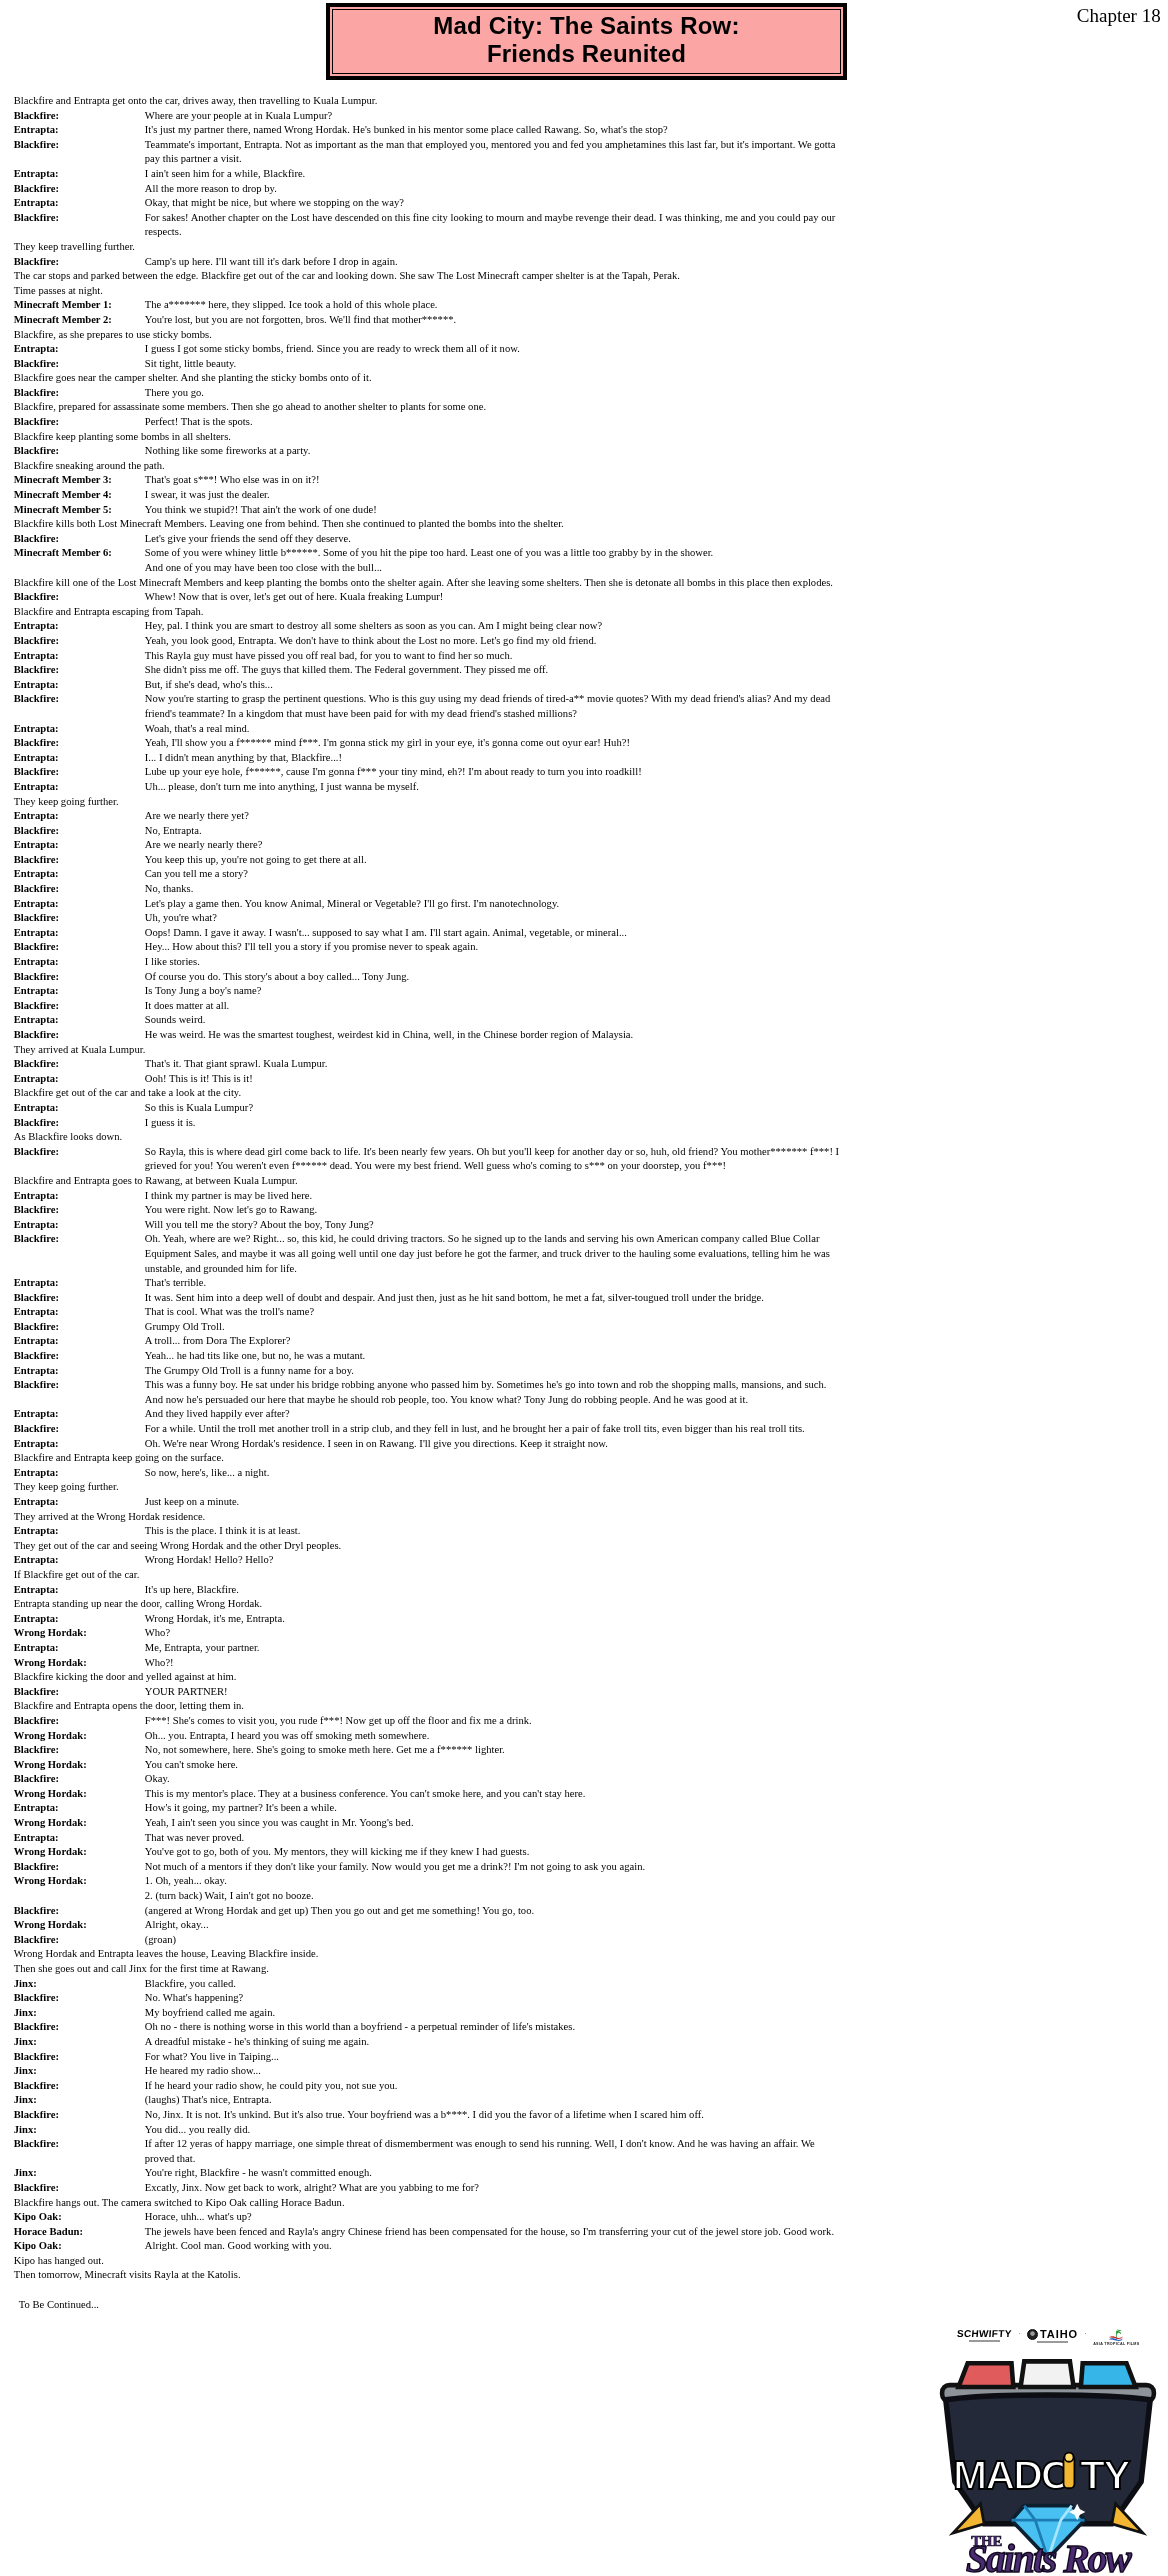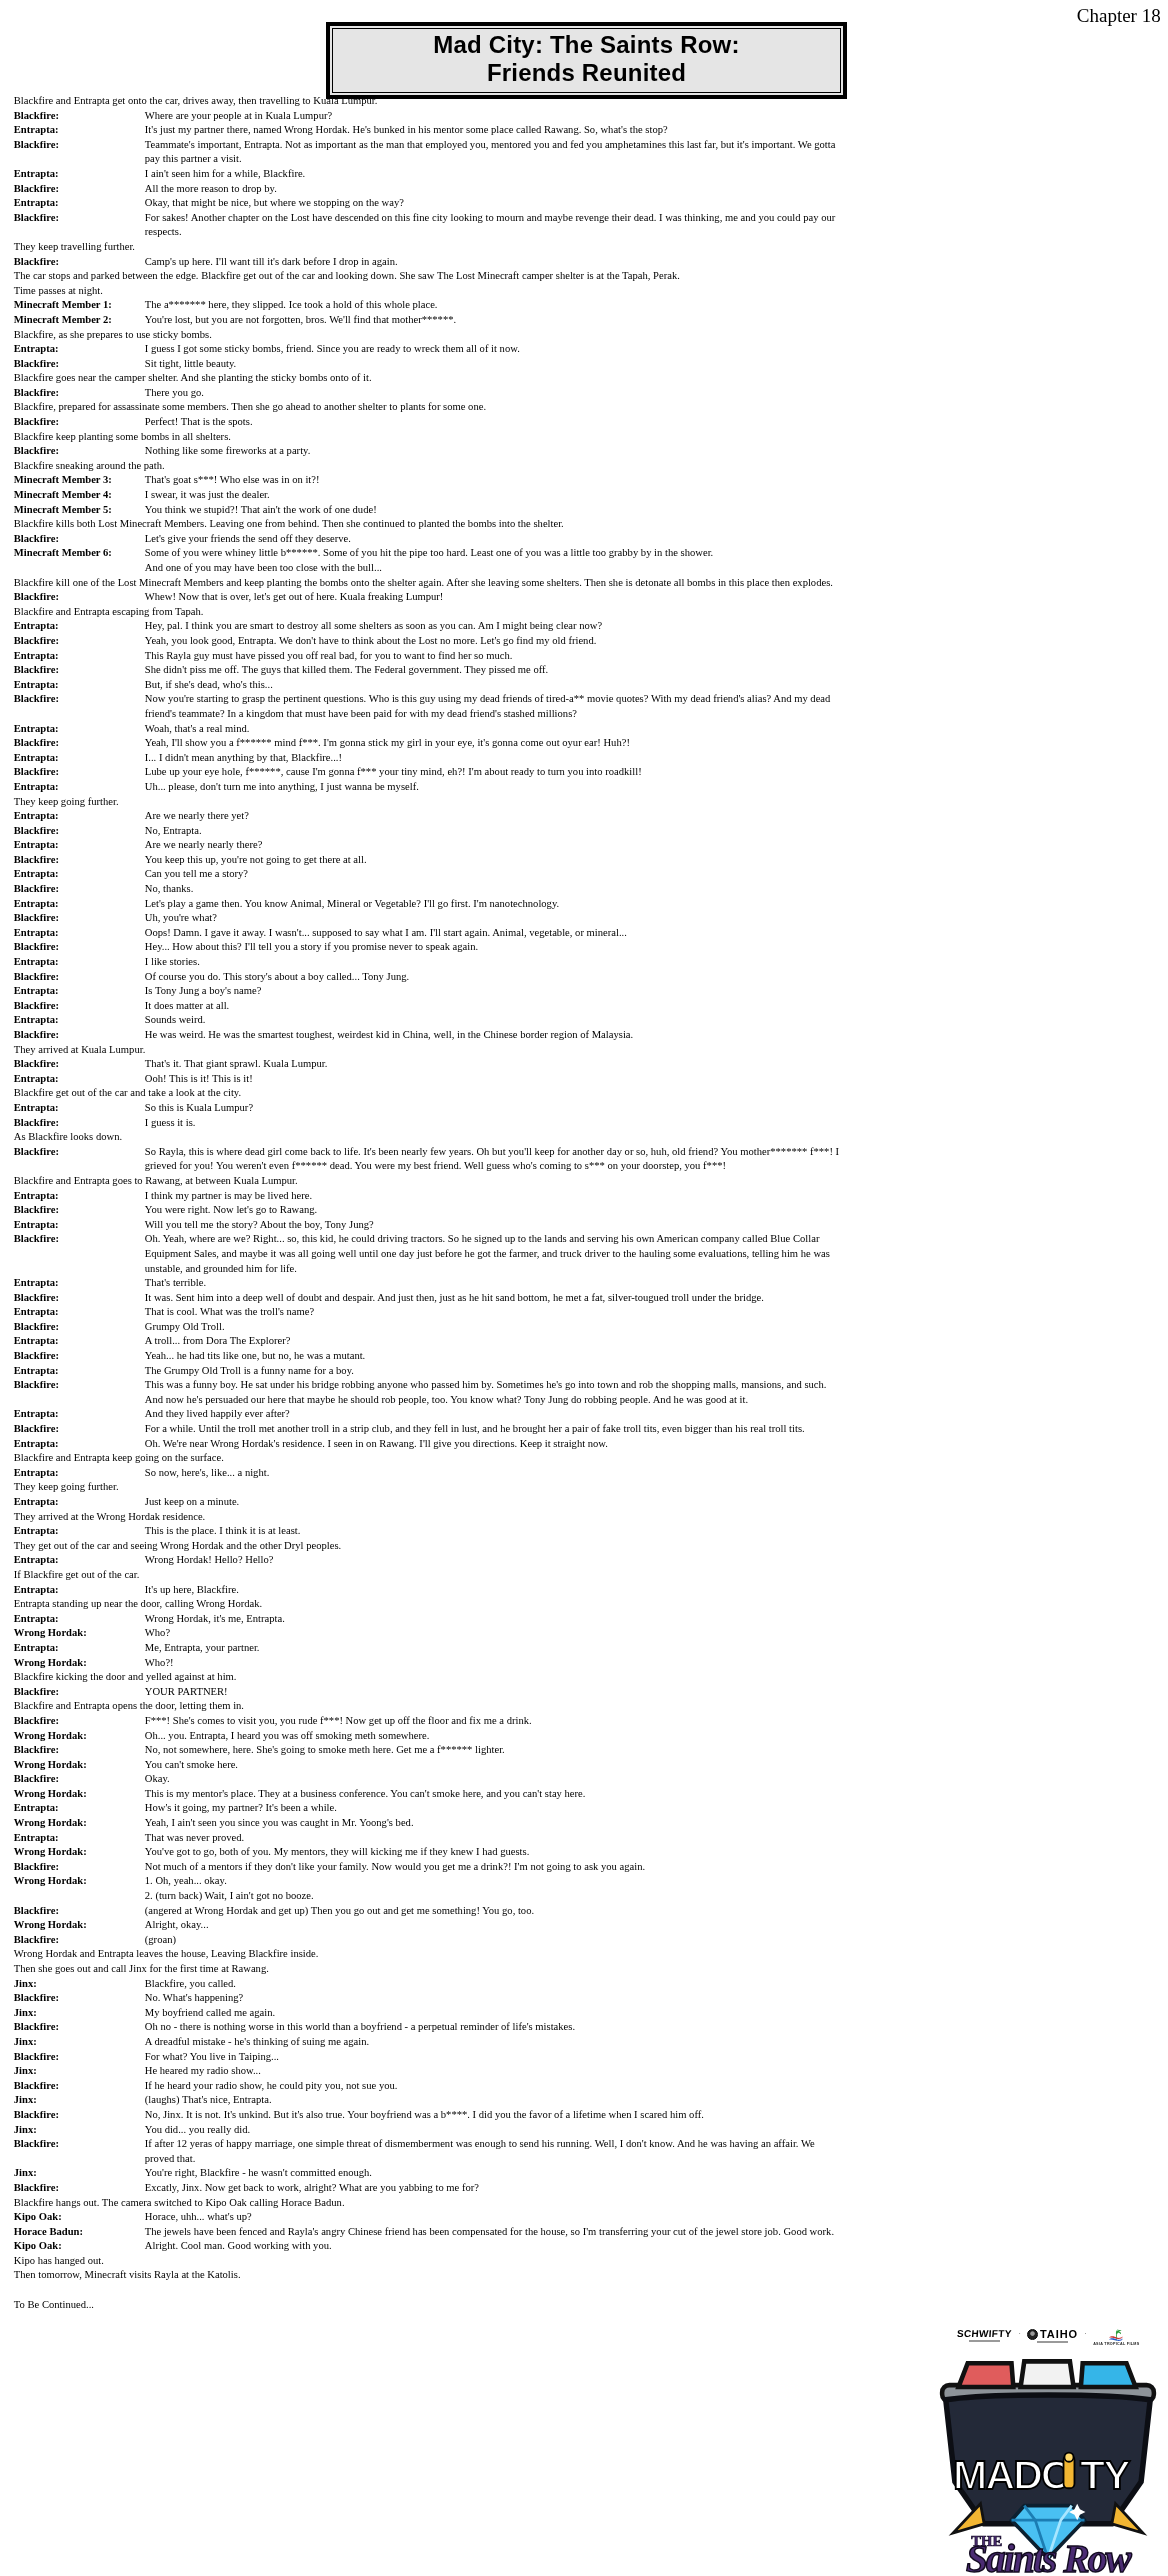--- a/index.html
+++ b/index.html
@@ -6,35 +6,35 @@
   body {
     width:1168px; height:2576px; position:relative; overflow:hidden;
     background:#fff; color:#000;
     font-family:"Liberation Serif", serif; font-size:10.6px;
   }
   .chapter {
     position:absolute; top:4.6px; right:7.3px;
     font-size:19px; font-family:"Liberation Serif", serif;
   }
   .title-box {
-    position:absolute; left:326px; top:22px; width:513px;
-    border:4.6px solid #000; background:#e5e5e5;
+    position:absolute; left:326px; top:3px; width:513px;
+    border:4.6px solid #000; background:#fca5a5;
   }
   .title-inner {
     border:1.8px solid #000; margin:1.8px; padding:2.7px 0 4.6px; text-align:center;
   }
   .title-line {
     font-family:"Liberation Sans", sans-serif; font-weight:bold;
     font-size:24px; line-height:28px; letter-spacing:0.2px;
   }
   .script {
     padding:94px 0 0 1.8px; width:831px;margin-left:12px;
   }
   .row { display:flex; line-height:14.6px; }
-  .row.gap { margin-top:14.6px; }
+  .row.gap { margin-top:14.6px;justify-content:flex-end; }
   .speaker { flex:0 0 131px; font-weight:bold; }
   .dialogue { width:703px; }
   .narration { width:826px; }
   .u { }
 
   
   .logo-block {
     position:absolute; top:2328px; right:4.6px; width:230px; height:248px;
   }
   .studios {

